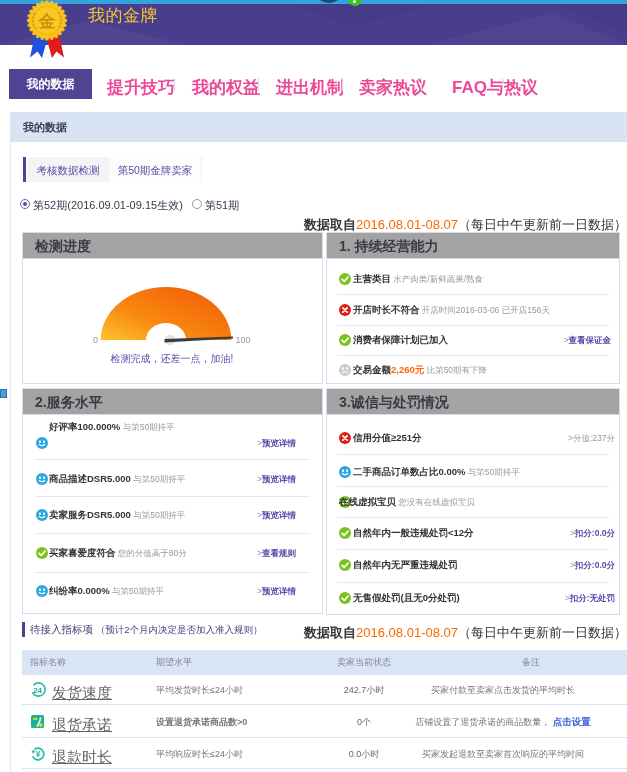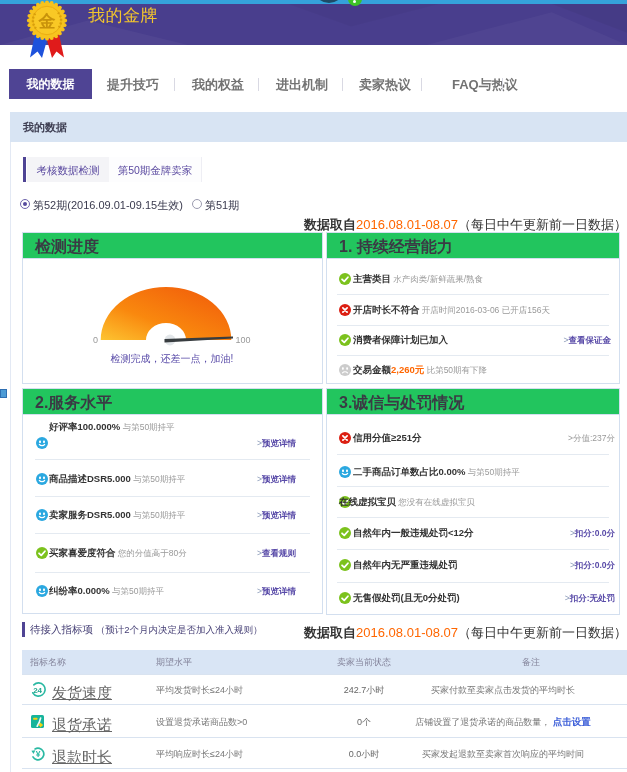--- a/index.html
+++ b/index.html
@@ -11,21 +11,21 @@
   
   #topbar { left:0; top:0; width:627px; height:4px; background:#35A2DB; overflow:hidden; }
   #darkdisc { position:absolute; left:314px; top:-26px; width:30px; height:29px; border-radius:50%; background:#1E4B66; }
   #greendisc { left:348px; top:-8px; width:14px; height:14px; border-radius:50%; background:#3EC226; z-index:5; }
   #greendot { left:353px; top:0px; width:3px; height:3px; border-radius:50%; background:#fff; z-index:6; }
   
   #header { left:0; top:4px; width:627px; height:41px; background:#493E8D; overflow:hidden; }
   .deco { position:absolute; left:0; top:0; width:627px; height:41px; }
   #title { left:88px; top:4px; font-size:17px; color:#F2C52D; letter-spacing:0.5px; }
   
-  .tabtxt { top:76px; font-size:13px; font-weight:bold; color:#737373; }
+  .tabtxt { top:76px; font-size:17px; font-weight:bold; color:#ec4899; }
   #tab-active { left:9px; top:69px; width:83px; height:30px; background:#4F4494; color:#fff;
     font-size:12px; font-weight:bold; text-align:center; line-height:30px; }
   .tabsep { top:78px; width:1px; height:13px; background:#D9D9E3; }
   
   #secbar { left:10px; top:112px; width:617px; height:30px; background:#D8E4F3;
     font-size:11px; font-weight:bold; color:#3E3E52; line-height:30px; padding-left:13px; }
   #leftline { left:10px; top:142px; width:1px; height:630px; background:#E3E9F4; }
   
   #vbar { left:23px; top:157px; width:3px; height:25px; background:#4F4494; }
   .subtab { top:157px; height:25px; line-height:26px; font-size:10.5px; color:#5B4AA0; text-align:center; }
@@ -35,22 +35,22 @@
   .radio { top:199px; width:10px; height:10px; border-radius:50%; background:#fff; }
   #radio1 { left:20px; border:1px solid #6E64AC; }
   #radio1 i { position:absolute; left:2px; top:2px; width:4px; height:4px; border-radius:50%; background:#564A9D; }
   #radio2 { left:192px; border:1px solid #9B9BAF; }
   .radlab { top:198px; font-size:11px; color:#3A3A4E; }
   
   .datacap { font-size:13px; color:#333; }
   .orange { color:#FF6600; }
   
   .panel { border:1px solid #D3DFEF; background:#fff; }
-  .phead { height:26px; line-height:27px; background:#22c55e; border-bottom:1px solid #D3DFEF;
-    font-size:16px; font-weight:bold; color:#3A3A44; padding-left:12px; }
+  .phead { height:26px; line-height:27px; background:#a3a3a3; border-bottom:1px solid #D3DFEF;
+    font-size:14px; font-weight:bold; color:#3A3A44; padding-left:12px; }
   .ic { position:absolute; width:12px; height:12px; }
   .rtxt { position:absolute; font-size:9.5px; line-height:12px; white-space:nowrap; color:#999; }
   .rtxt b { color:#333; }
   .rtxt span { font-size:8.5px; }
   .rlink { position:absolute; font-size:8.5px; line-height:12px; white-space:nowrap; }
   .sep { position:absolute; height:1px; background:#E4EAF1; }
   
   #t-headrow { left:22px; top:650px; width:605px; height:24px; background:#D9E5F5; }
   .th { position:absolute; top:656px; font-size:9px; color:#84849B; }
   .td { position:absolute; font-size:9px; color:#777; white-space:nowrap; }
@@ -299,21 +299,21 @@
 <div class="td" style="left:340px; top:684px; width:326px; text-align:center;">买家付款至卖家点击发货的平均时长</div>
 <div class="tsep" style="top:704px;"></div>
 
 <svg class="abs" style="left:31px; top:715px;" width="13" height="13" viewBox="0 0 13 13">
   <rect x="0" y="0" width="13" height="13" rx="1.6" fill="#16B49B"></rect>
   <rect x="2.2" y="2.8" width="4.2" height="1.9" rx="0.5" fill="#F5D411"></rect>
   <path d="M 9.6 3.1 Q 8.6 7.5 6.2 11.2" fill="none" stroke="#F2FAF8" stroke-width="1.7" stroke-linecap="round"></path>
   <polygon points="9.7,7.4 10.8,8.9 12.3,10 10.8,11.1 9.7,12.6 8.6,11.1 7.1,10 8.6,8.9" fill="#F5D411"></polygon>
 </svg>
 <div class="tdl" style="left:52px; top:716px;">退货承诺</div>
-<div class="td" style="left:156px; top:716px;">设置退货承诺商品数&gt;0</div>
+<div class="td" style="left:156px; top:716px;font-weight:bold;">设置退货承诺商品数&gt;0</div>
 <div class="td" style="left:324px; top:716px; width:80px; text-align:center; color:#666;">0个</div>
 <div class="td" style="left:340px; top:716px; width:326px; text-align:center;">店铺设置了退货承诺的商品数量， <span style="color:#3D5FD8; font-weight:bold; font-size:9.5px;">点击设置</span></div>
 <div class="tsep" style="top:737px;"></div>
 
 <svg class="abs" style="left:31px; top:747px;" width="14" height="14" viewBox="0 0 14 14">
   <path d="M 4.1 1.98 A 5.8 5.8 0 1 1 1.98 9.9" fill="none" stroke="#2BB9A3" stroke-width="1.7" stroke-linecap="round"></path>
   <polygon points="0.4,3.8 4.4,3.2 2.5,7.0" fill="#2BB9A3"></polygon>
   <text x="7.2" y="10.2" font-size="8.5" font-weight="bold" fill="#2BB9A3" text-anchor="middle" font-family="Liberation Sans,sans-serif">¥</text>
 </svg>
 <div class="tdl" style="left:52px; top:748px;">退款时长</div>

